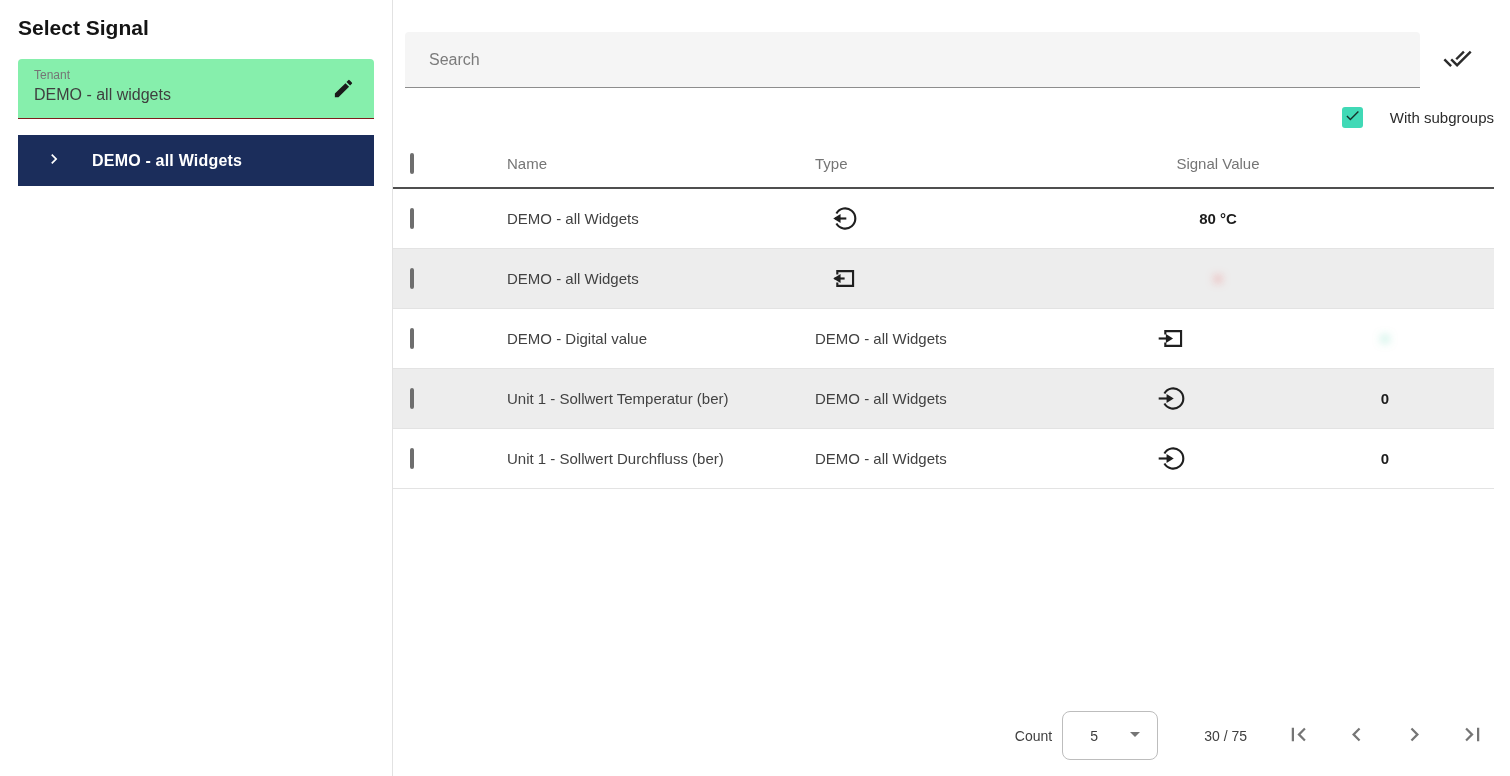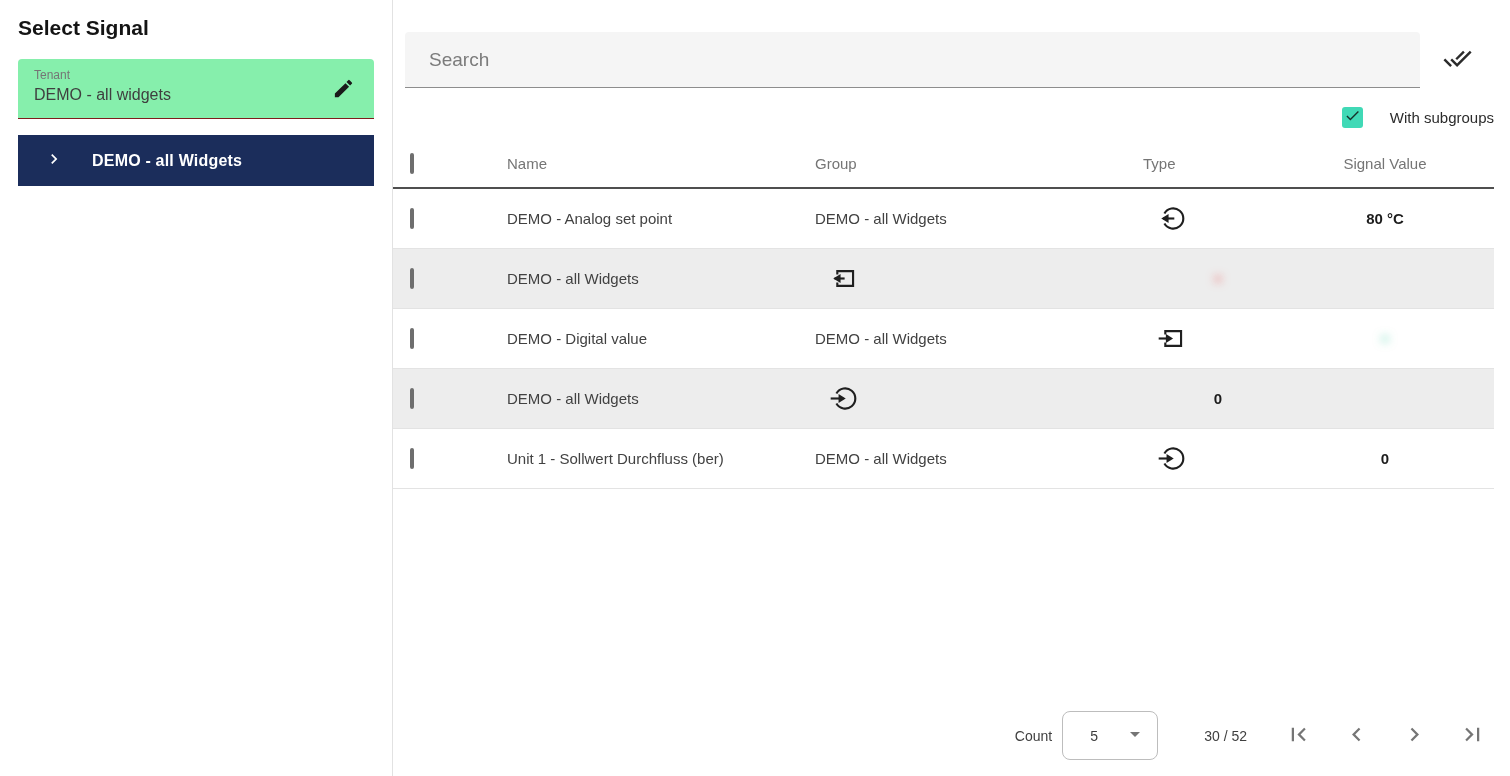--- a/index.html
+++ b/index.html
@@ -23,21 +23,21 @@
     margin:16px 18px 0 18px; height:51px; background:#1b2d5b; color:#fff;
     display:flex; align-items:center; padding-left:26px; cursor:pointer;
   }
   .tree-item-label { font-size:16px; font-weight:700; margin-left:28px; letter-spacing:.2px; }
 
   
   .main { position:relative; flex:1; height:100%; }
   .search-row { display:flex; align-items:center; margin:32px 16px 0 12px; }
   .search-box {
     flex:1; height:56px; background:#f5f5f5; border:none; border-bottom:1px solid #8d8d8d;
-    border-radius:4px 4px 0 0; font-size:19px; color:#3c3c3c; padding:0 24px; outline:none;
+    border-radius:4px 4px 0 0; font-size:16px; color:#3c3c3c; padding:0 24px; outline:none;
     font-family:"Liberation Sans", sans-serif;
   }
   .search-box::placeholder { color:#7b7b7b; }
   .selectall-btn { width:74px; display:flex; justify-content:center; align-items:center; background:none; border:none; cursor:pointer; padding:0; }
 
   .subgroups-row { height:52px; display:flex; align-items:center; justify-content:flex-end; margin-right:16px; padding-top:6px; }
   .checkbox-teal {
     width:21px; height:21px; border-radius:3px; background:#40d9b6;
     display:flex; align-items:center; justify-content:center; cursor:pointer;
   }
@@ -125,30 +125,28 @@
           </svg>
       </span>
     </span>
     <span class="subgroups-label">With subgroups</span>
   </div>
 
   <div class="tbl">
     <div class="tbl-row tbl-head">
       <span><span class="cb"></span></span>
       <span class="col-label">Name</span>
-      <span class="col-label">Group</span>
       <span class="col-label">Type</span>
       <span class="col-label" style="text-align:center;">Signal Value</span>
     </div>
 
     <div class="tbl-body">
 
       <div class="tbl-row">
         <span><span class="cb"></span></span>
-        <span class="cell-name">DEMO - Analog set point</span>
         <span class="cell-group">DEMO - all Widgets</span>
         <span class="cell-type">
           <svg viewBox="0 0 24 24" width="27" height="27">
             <path d="M5.7 7.5 A9 9 0 1 1 5.7 16.5" fill="none" stroke="#1f1f1f" stroke-width="1.9"></path>
             <line x1="14.5" y1="12" x2="4.5" y2="12" stroke="#1f1f1f" stroke-width="1.9"></line>
             <path d="M9.4 7.9 2.9 12 9.4 16.1z" fill="#1f1f1f"></path>
           </svg>
         </span>
         <span class="cell-value">80 °C</span>
       </div>
@@ -175,20 +173,21 @@
             <path d="M6.5 8.5 V5.5 H20.5 V18.5 H6.5 V15.5" fill="none" stroke="#1f1f1f" stroke-width="1.9"></path>
             <line x1="0.6" y1="12" x2="7.5" y2="12" stroke="#1f1f1f" stroke-width="1.9"></line>
             <path d="M7 7.9 13.4 12 7 16.1z" fill="#1f1f1f"></path>
           </svg>
         </span>
         <span class="cell-value"><span class="led led-green"></span></span>
       </div>
 
       <div class="tbl-row striped">
         <span><span class="cb"></span></span>
+        <span class="cell-name">Unit 1 - Sollwert Temperatur (ber)</span>
         <span class="cell-group">DEMO - all Widgets</span>
         <span class="cell-type">
           <svg viewBox="0 0 24 24" width="27" height="27">
             <path d="M5.7 7.5 A9 9 0 1 1 5.7 16.5" fill="none" stroke="#1f1f1f" stroke-width="1.9"></path>
             <line x1="0.6" y1="12" x2="8" y2="12" stroke="#1f1f1f" stroke-width="1.9"></line>
             <path d="M7.6 7.9 14 12 7.6 16.1z" fill="#1f1f1f"></path>
           </svg>
         </span>
         <span class="cell-value">0</span>
       </div>
@@ -213,21 +212,21 @@
   <div class="pagination">
     <span class="count-label">Count</span>
     <div class="count-select">
       <span>5</span>
       <span>
         <svg viewBox="0 0 24 24" width="24" height="24" fill="#757575">
             <path d="M7 10l5 5 5-5z"></path>
           </svg>
       </span>
     </div>
-    <span class="range-text">30 / 52</span>
+    <span class="range-text">30 / 75</span>
     <button class="nav-btn" style="margin-left:0;">
       <span>
         <svg viewBox="0 0 24 24" width="27" height="27" fill="#757575">
             <path d="M18.41 16.59 13.82 12l4.59-4.59L17 6l-6 6 6 6 1.41-1.41zM6 6h2v12H6z"></path>
           </svg>
       </span>
     </button>
     <button class="nav-btn">
       <span>
         <svg viewBox="0 0 24 24" width="27" height="27" fill="#757575">

